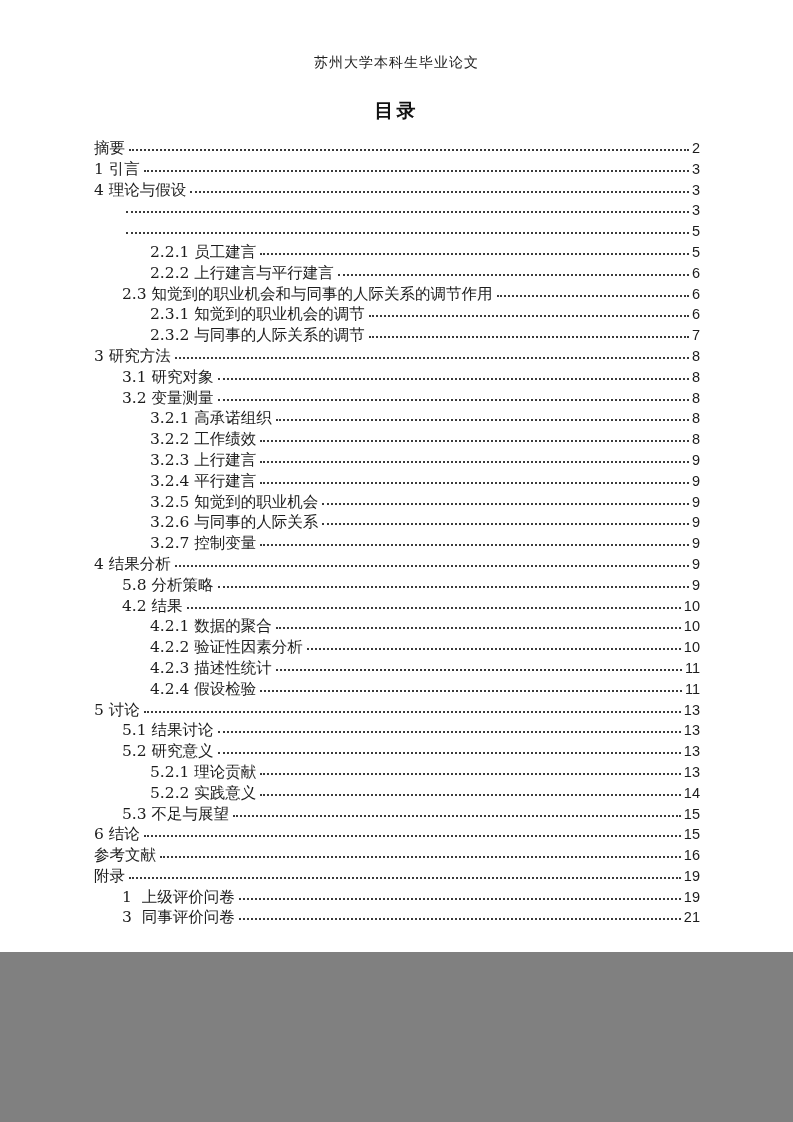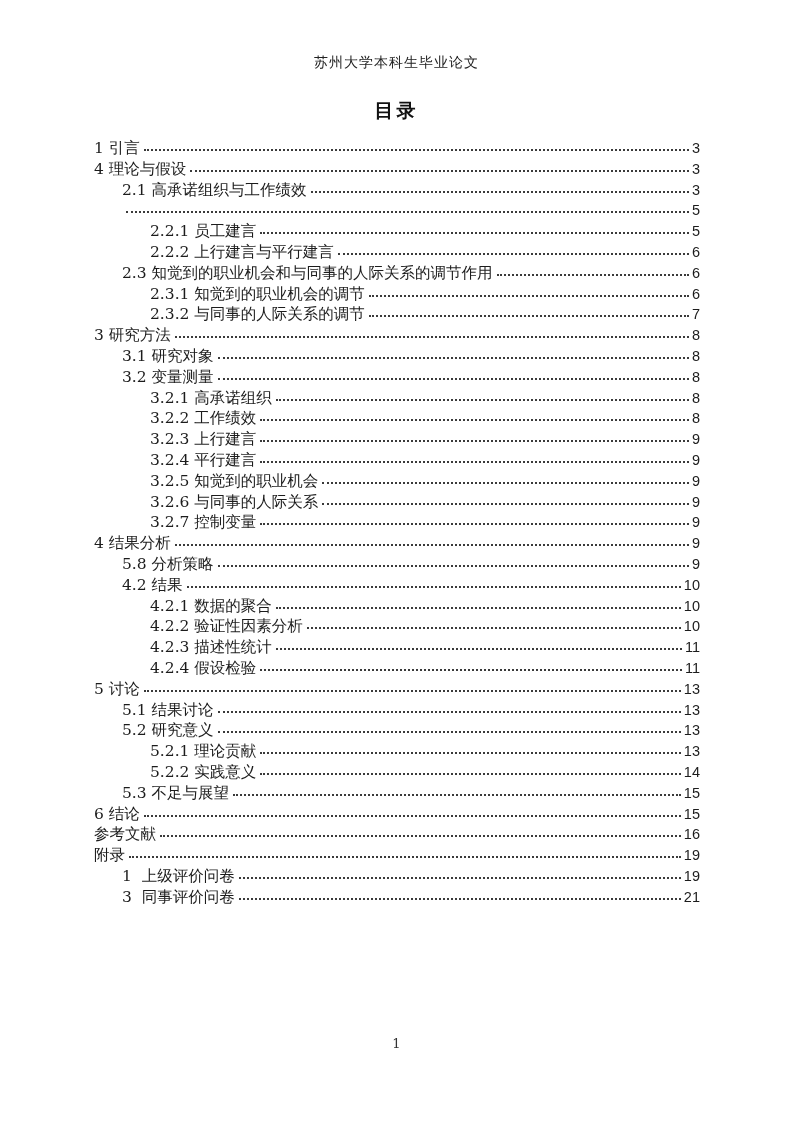--- a/index.html
+++ b/index.html
@@ -3,21 +3,21 @@
 <meta charset="utf-8">
 <style>
   html, body {
     margin: 0;
     padding: 0;
     background: #808080;
   }
   .page {
     position: relative;
     width: 793px;
-    height: 1122px;
+    height: 952px;
     margin: 0 auto;
     background: #ffffff;
     font-family: "DejaVu Serif", "Liberation Serif", serif;
     color: #1a1a1a;
     overflow: hidden;
   }
   .page-header {
     position: absolute;
     top: 53px;
     left: 0;
@@ -92,35 +92,39 @@
 </head>
 <body>
 
 <div class="page">
 
   <div class="page-header">苏州大学本科生毕业论文</div>
 
   <div class="doc-title">目录</div>
 
   <ol class="toc" id="toc-list">
+    <li class="toc-entry level-0">
+      <span class="toc-label">摘要</span>
+      <span class="toc-dots"></span>
+      <span class="toc-page">2</span>
+    </li>
 
     <li class="toc-entry level-0">
       <span class="toc-label">1 引言</span>
       <span class="toc-dots"></span>
       <span class="toc-page">3</span>
     </li>
 
     <li class="toc-entry level-0">
       <span class="toc-label">4 理论与假设</span>
       <span class="toc-dots"></span>
       <span class="toc-page">3</span>
     </li>
 
     <li class="toc-entry level-1">
-      <span class="toc-label">2.1 高承诺组织与工作绩效</span>
       <span class="toc-dots"></span>
       <span class="toc-page">3</span>
     </li>
 
     <li class="toc-entry level-1">
       <span class="toc-dots"></span>
       <span class="toc-page">5</span>
     </li>
 
     <li class="toc-entry level-2">

